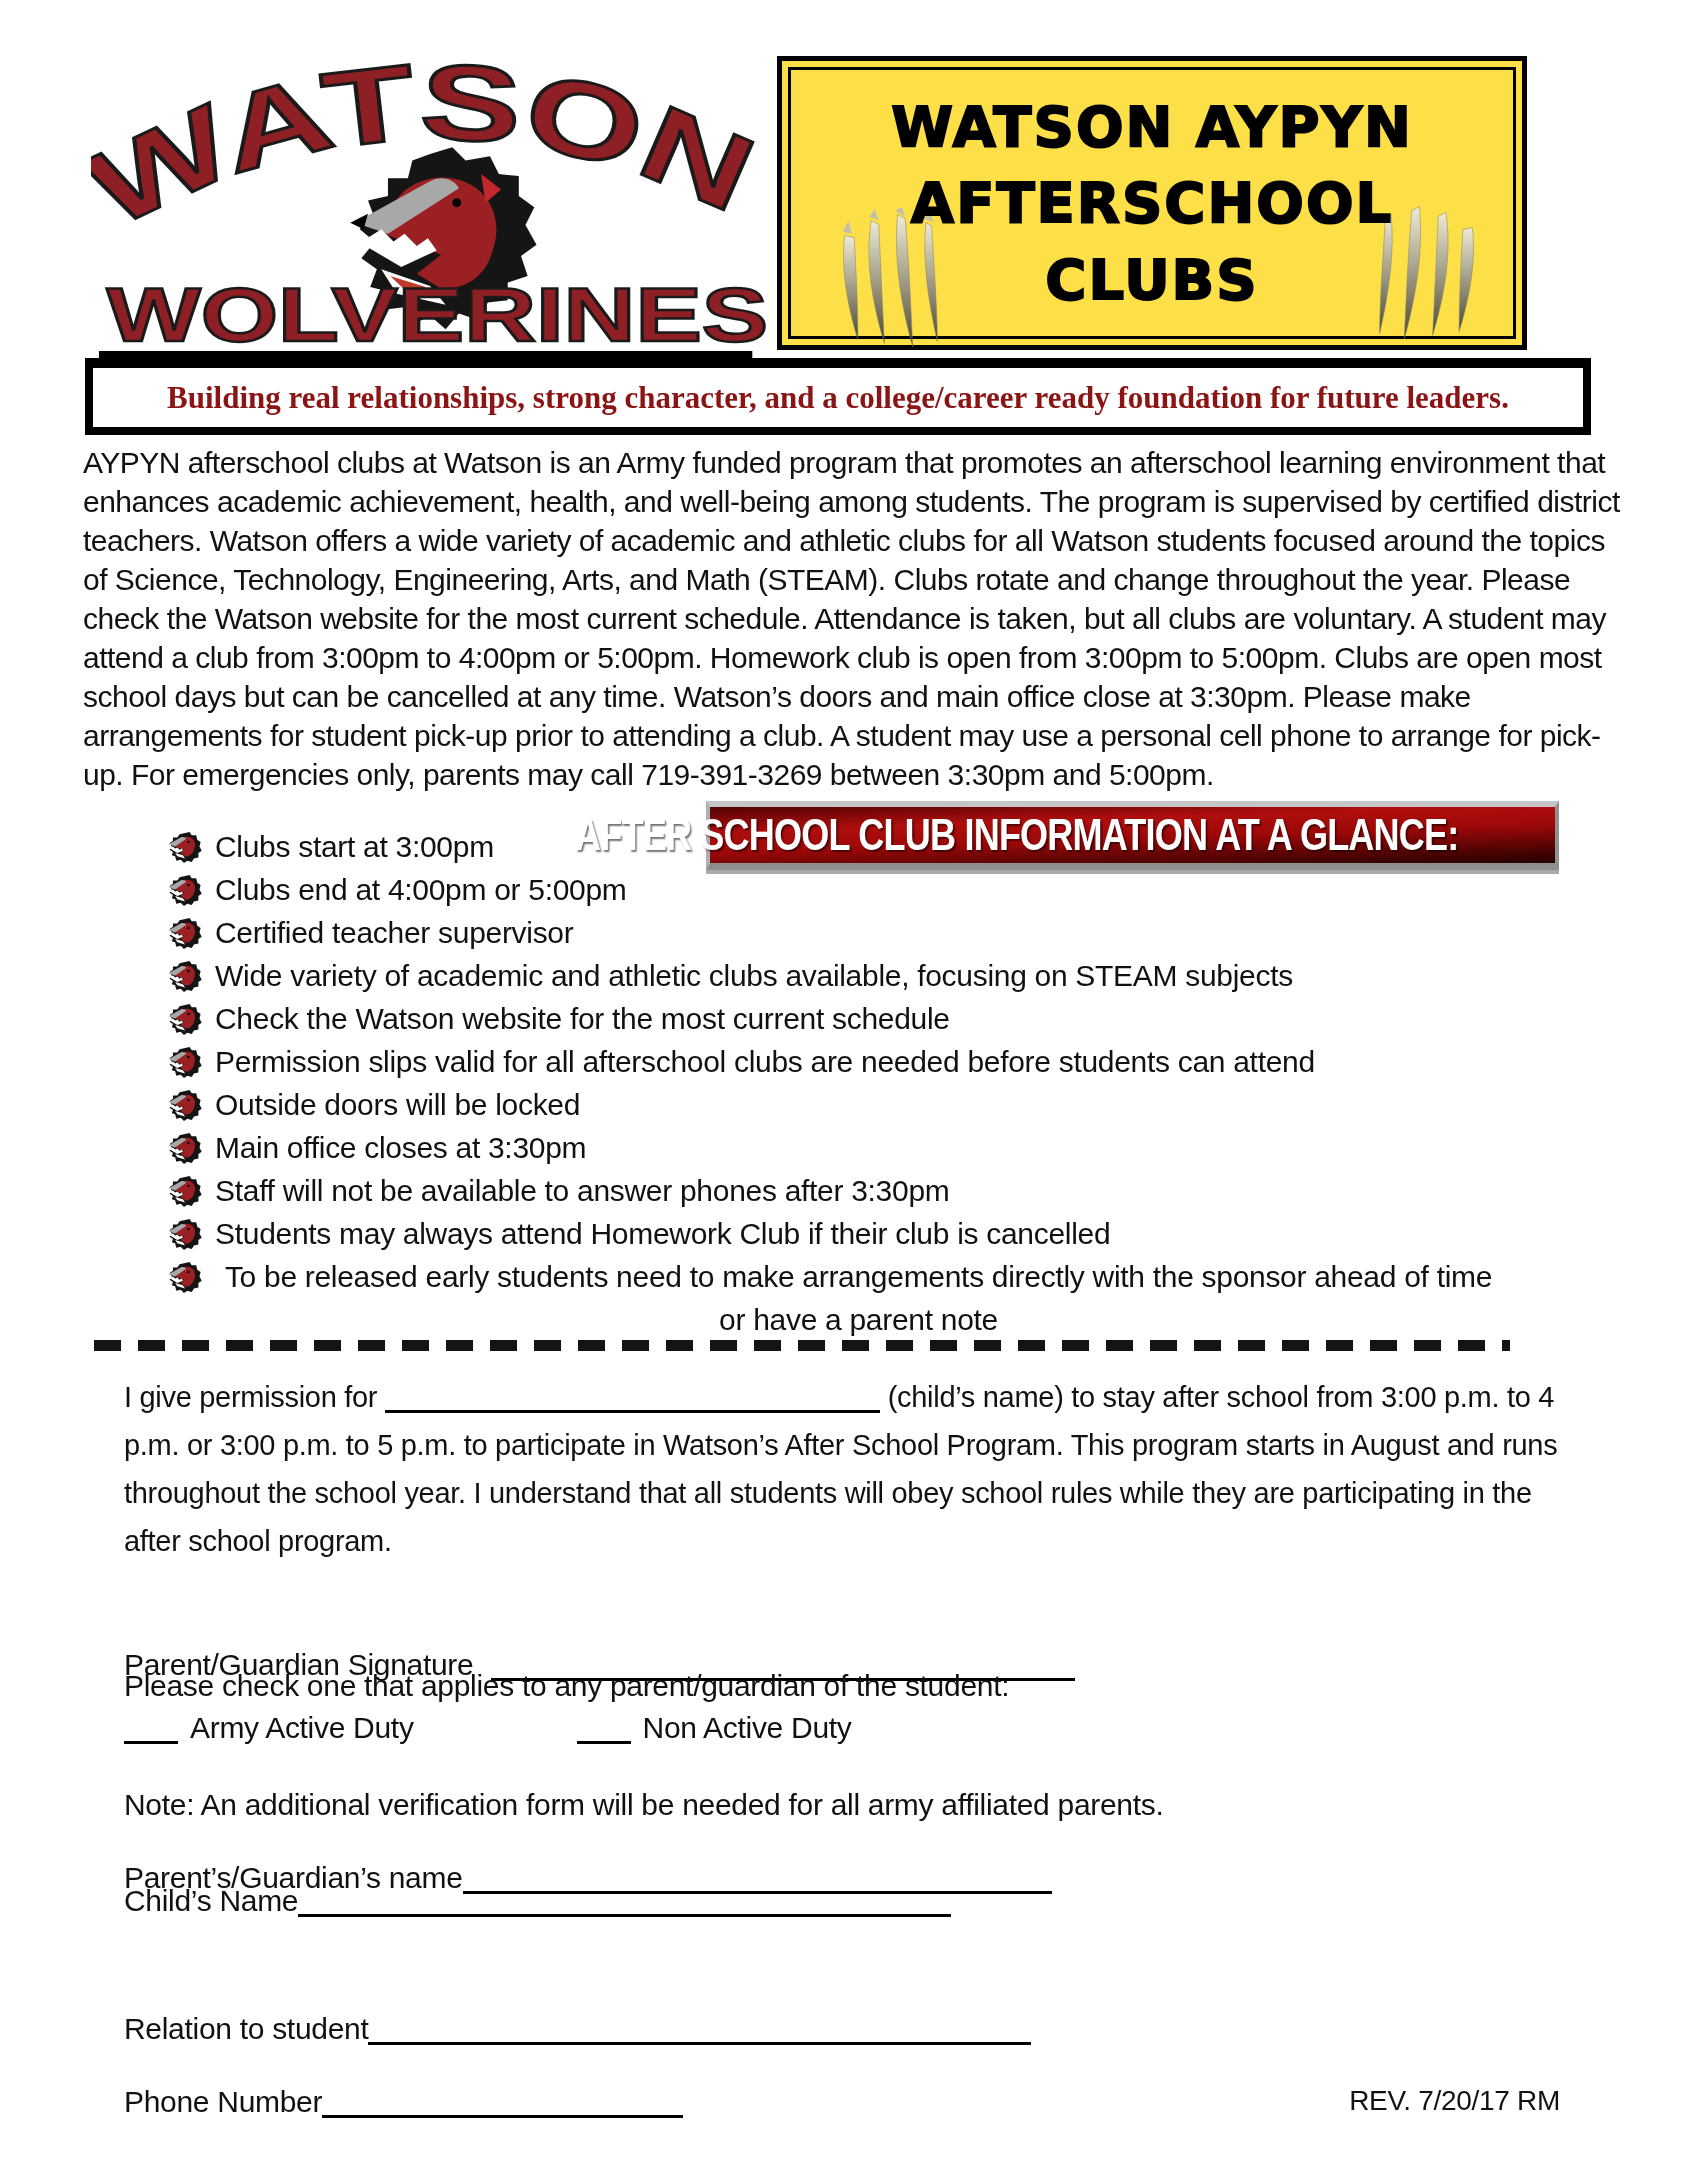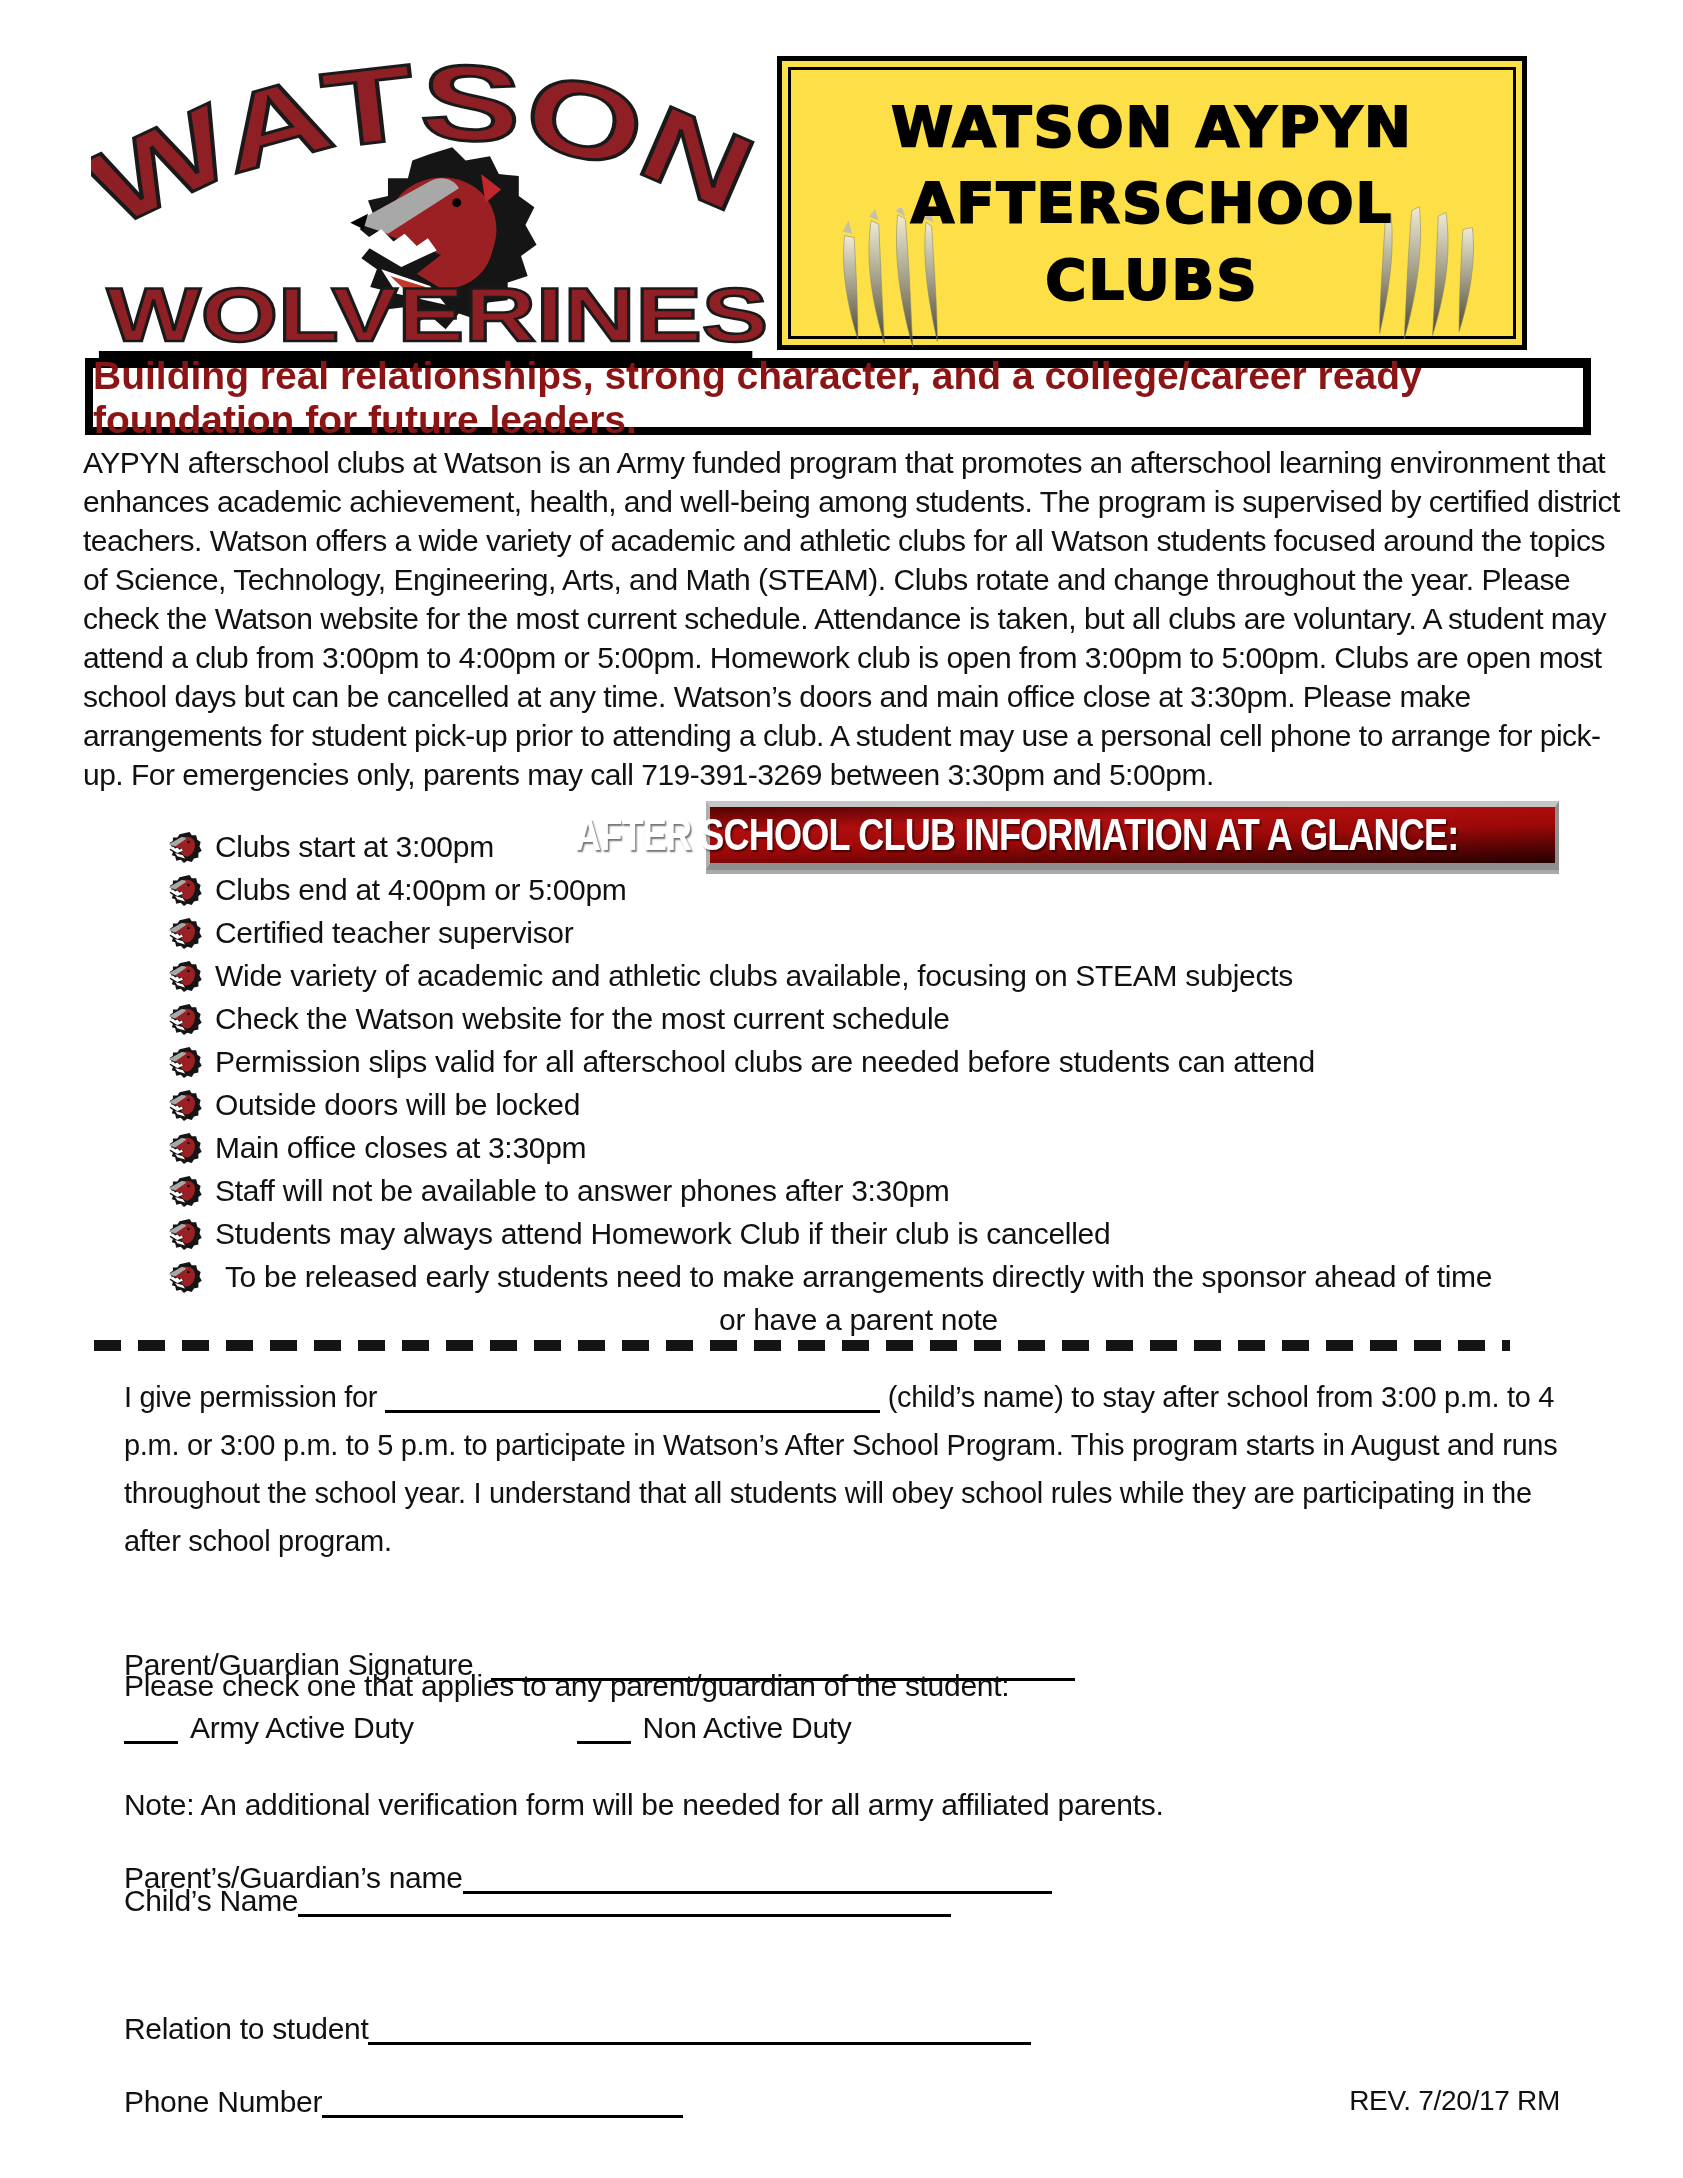--- a/index.html
+++ b/index.html
@@ -19,21 +19,21 @@
                font-size: 56px; letter-spacing: 2px; color: #000;
                -webkit-text-stroke: 2px #000; line-height: 1; z-index: 2; }
   .claw { position: absolute; width: 104px; height: 144px; opacity: .85; z-index: 1; }
   .claw-left  { left: 57px;  top: 147px; }
   .claw-right { right: 44px; top: 139px; transform: scaleX(-1); }
 
   
   .motto-box { position: absolute; left: 85px; top: 358px; width: 1506px; height: 77px;
                border: 8px solid #000; border-top-width: 10px; background: #fff;
                display: flex; align-items: center; justify-content: center; }
-  .motto-text { font-family: Liberation Sans, sans-serif; font-weight: bold; font-size: 39px;
+  .motto-text { font-family: Liberation Serif, serif; font-weight: bold; font-size: 31px;
                color: #8B1515; letter-spacing: 0px; }
 
   
   .intro { position: absolute; left: 83px; top: 443px; width: 1550px;
            font-size: 30px; line-height: 39px; letter-spacing: -0.5px; color: #111; }
 
   
   .glance-banner { position: absolute; left: 706px; top: 801px; width: 853px; height: 69px;
            border-top: 6px solid #c6c6c6; border-bottom: 7px solid #8f8f8f;
            border-left: 4px solid #b0b0b0; border-right: 4px solid #909090;

